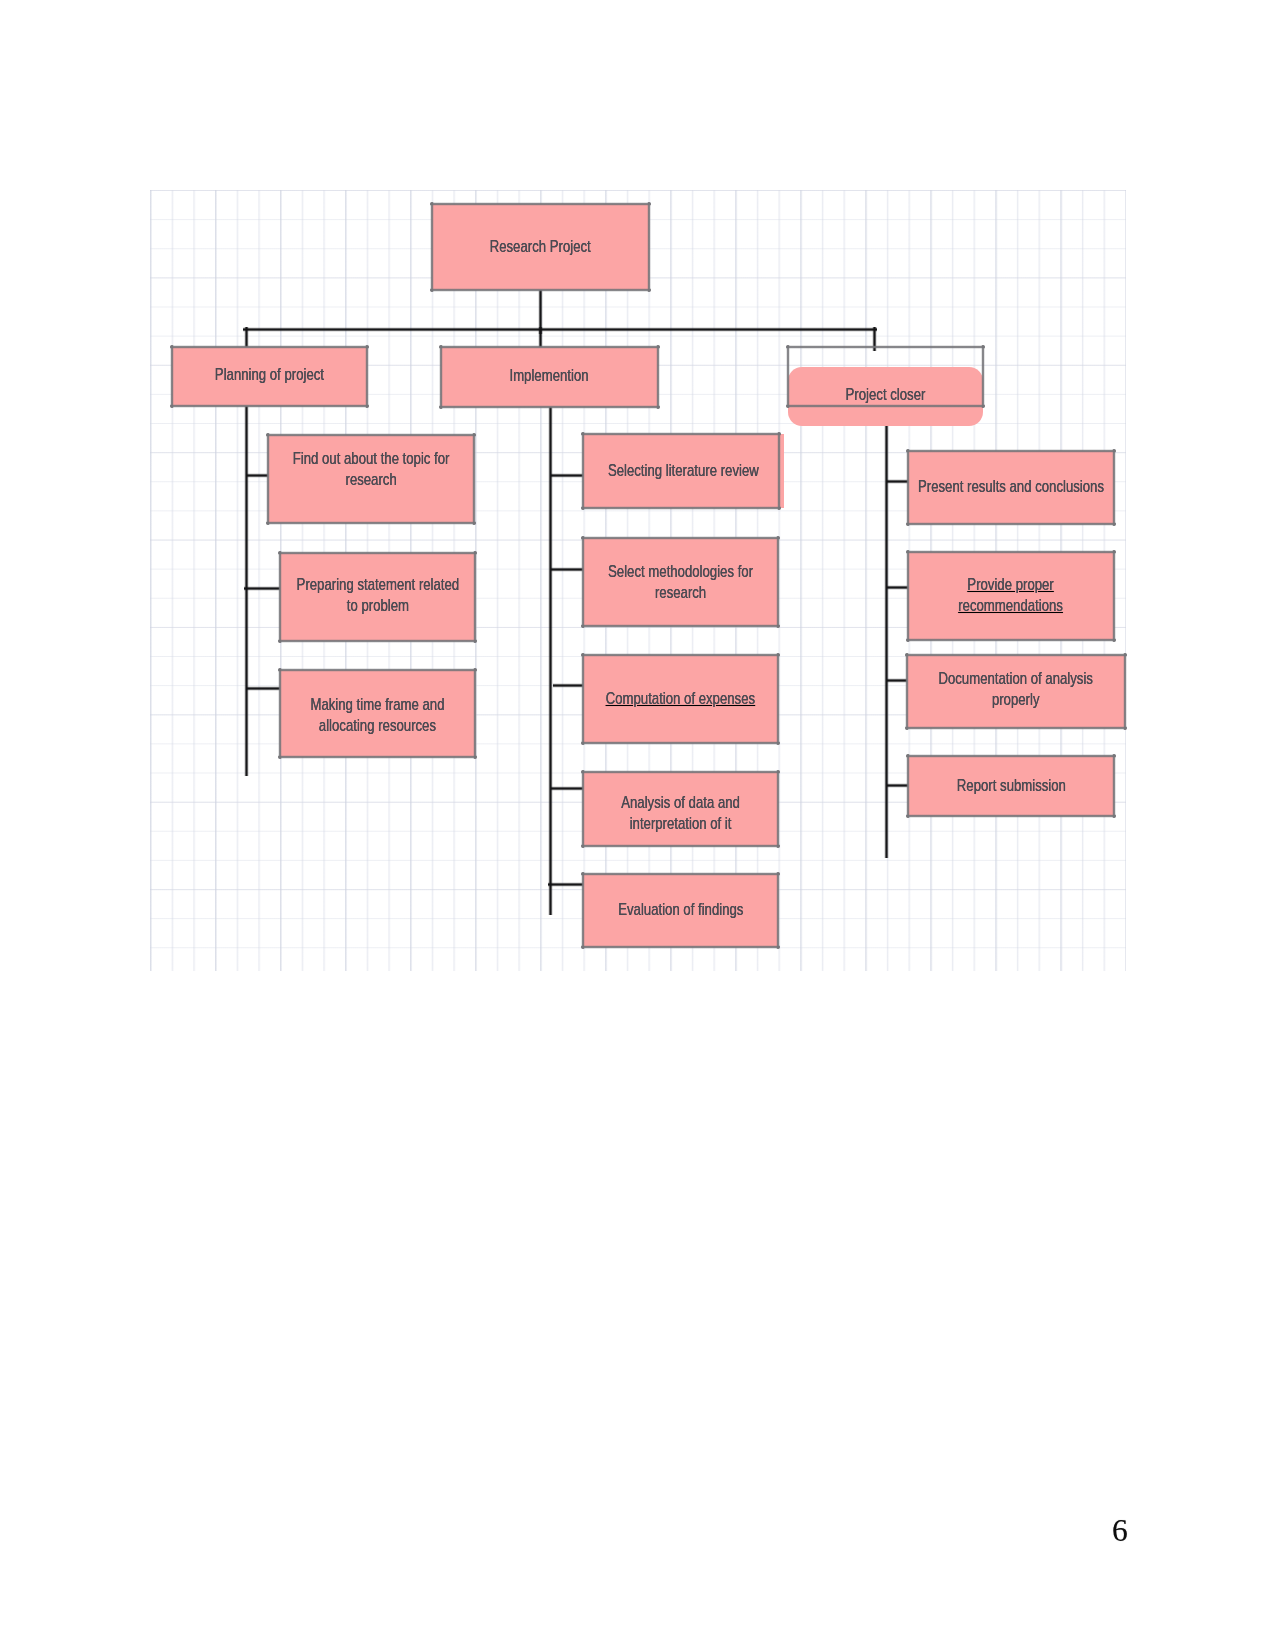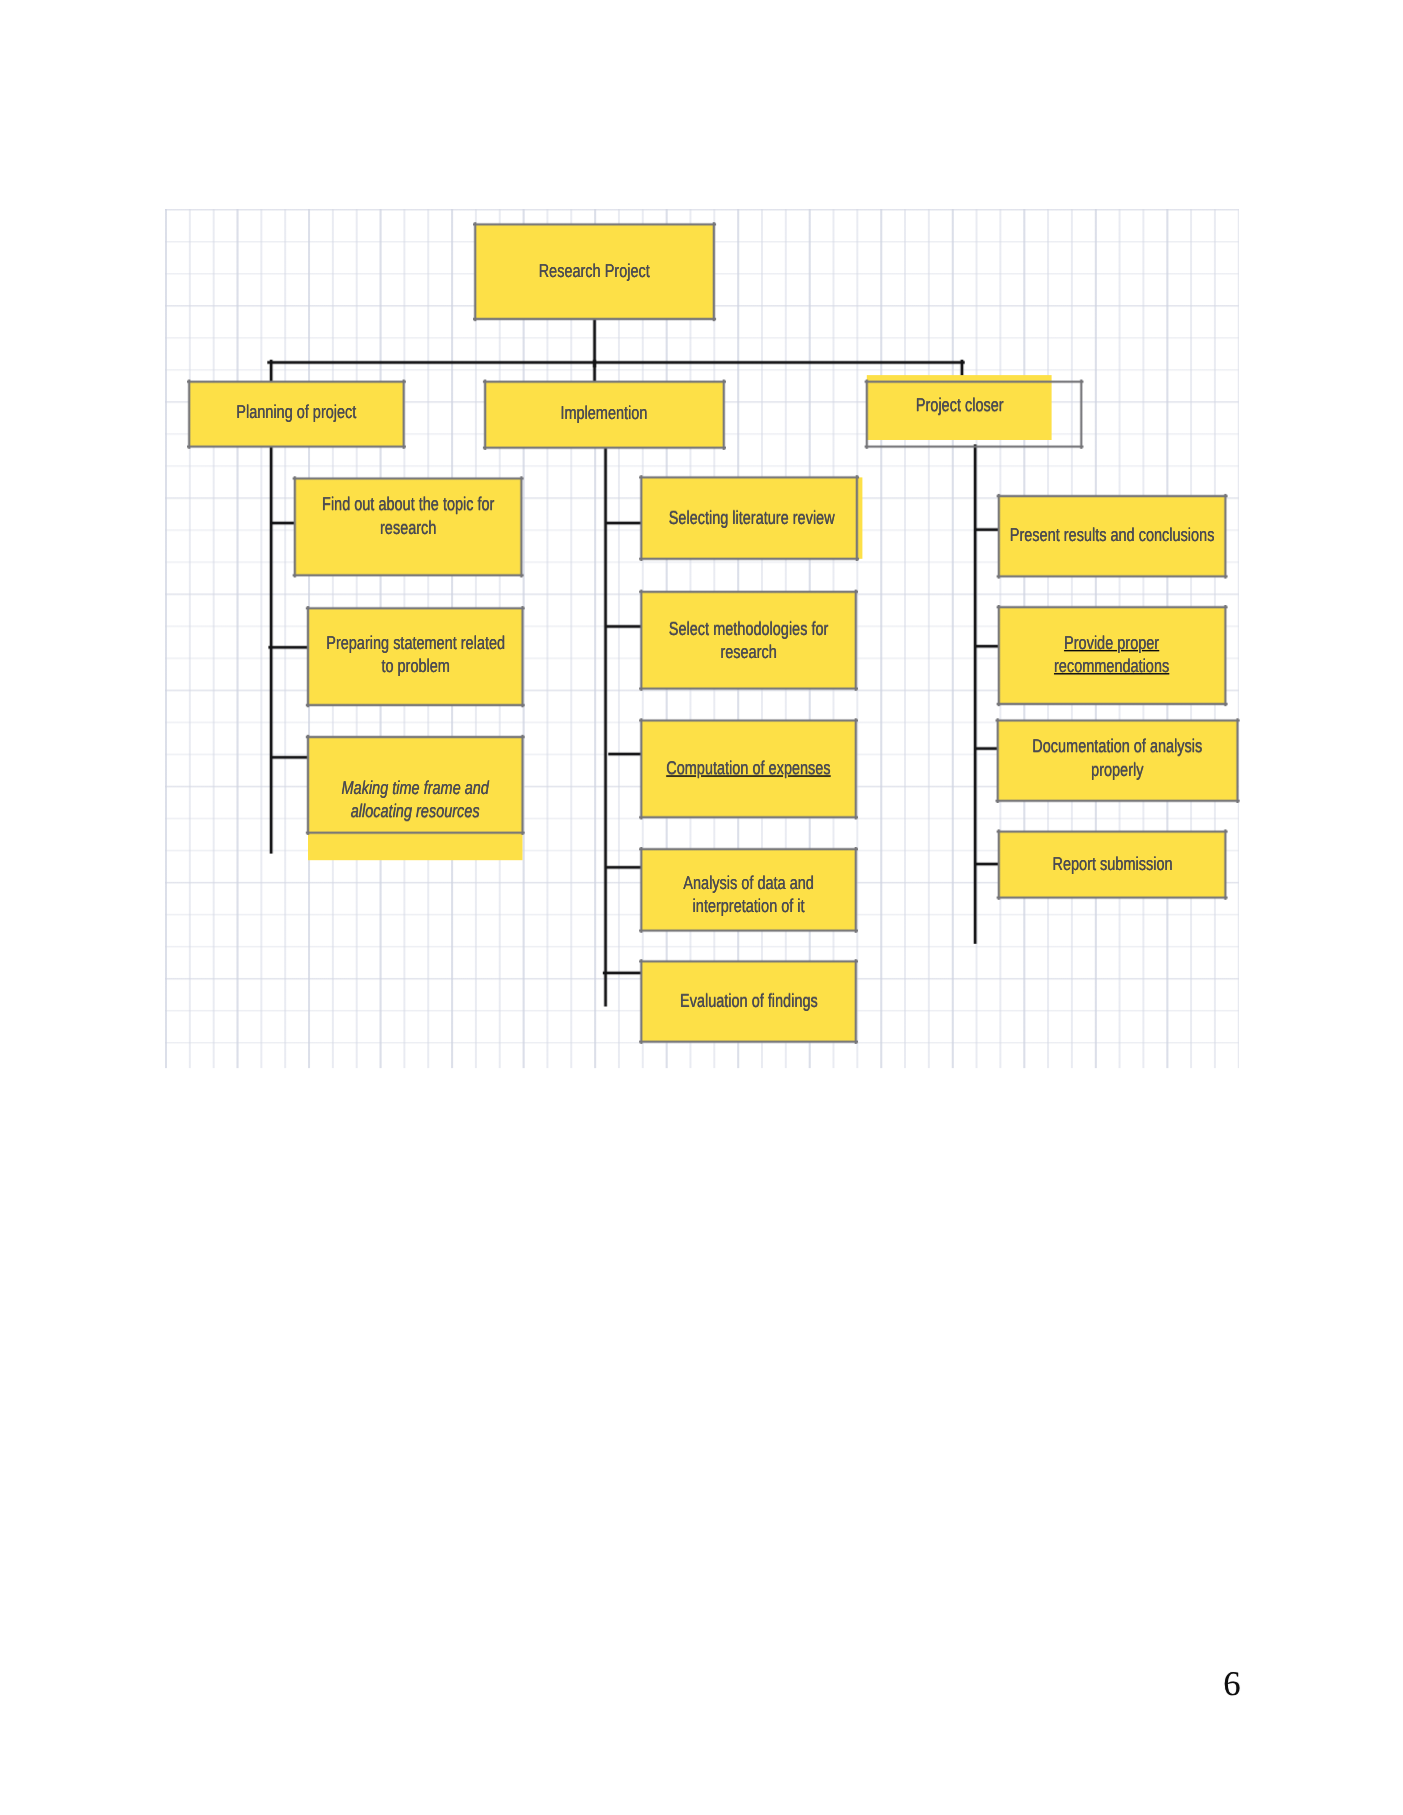--- a/index.html
+++ b/index.html
@@ -12,21 +12,21 @@
   #grid-minor{position:absolute;left:0;top:0;right:0;bottom:0;
     background-image:
       linear-gradient(to right,rgba(212,216,229,0.50) 1.45px,transparent 1.5px),
       linear-gradient(to bottom,rgba(219,222,232,0.50) 1.25px,transparent 1.4px);
     background-size:21.68px 29.14px;}
   #grid-major{position:absolute;left:0;top:0;right:0;bottom:0;
     background-image:
       linear-gradient(to right,rgba(204,209,223,0.46) 1.45px,transparent 1.5px),
       linear-gradient(to bottom,rgba(212,215,227,0.46) 1.25px,transparent 1.4px);
     background-size:65.04px 87.42px;}
-  .node{position:absolute;box-sizing:border-box;background:#fde047;
+  .node{position:absolute;box-sizing:border-box;background:#fca5a5;
         display:flex;align-items:center;justify-content:center;}
   .edge{position:absolute;}
   .edge.vt{width:4.2px;
     background:linear-gradient(to right,rgba(116,116,120,0) 0%,rgba(116,116,120,0.30) 20%,
       rgba(116,116,120,0.95) 40%,rgba(116,116,120,0.95) 60%,rgba(116,116,120,0.30) 80%,rgba(116,116,120,0) 100%);}
   .edge.hz{height:4.2px;
     background:linear-gradient(to bottom,rgba(116,116,120,0) 0%,rgba(116,116,120,0.30) 20%,
       rgba(116,116,120,0.95) 40%,rgba(116,116,120,0.95) 60%,rgba(116,116,120,0.30) 80%,rgba(116,116,120,0) 100%);}
   .node-label{text-align:center;}
   .tl{display:block;font-size:17px;line-height:21px;color:#4a4a52;
@@ -106,21 +106,21 @@
             <div class="node-label" style="position:relative;top:-2px;">
               <span class="tl">Implemention</span>
             </div>
           </div>
           <div class="edge hz" style="left:438.9px;top:344.9px;width:221.2px"></div>
           <div class="edge hz" style="left:438.9px;top:404.9px;width:221.2px"></div>
           <div class="edge vt" style="left:438.9px;top:344.9px;height:64.2px"></div>
           <div class="edge vt" style="left:655.9px;top:344.9px;height:64.2px"></div>
         </div>
     <div class="nodewrap">
-          <div class="node level2" style="left:788px;top:341px;width:168px;height:59px;">
+          <div class="node level2" style="left:788px;top:367px;width:195px;height:59px;border-radius:14px;">
             <div class="node-label" style="position:relative;top:-2px;">
               <span class="tl">Project closer</span>
             </div>
           </div>
           <div class="edge hz" style="left:785.9px;top:344.9px;width:199.2px"></div>
           <div class="edge hz" style="left:785.9px;top:403.9px;width:199.2px"></div>
           <div class="edge vt" style="left:785.9px;top:344.9px;height:63.2px"></div>
           <div class="edge vt" style="left:980.9px;top:344.9px;height:63.2px"></div>
         </div>
     <div class="nodewrap">
@@ -141,21 +141,21 @@
               <span class="tl">Preparing statement related</span>
               <span class="tl">to problem</span>
             </div>
           </div>
           <div class="edge hz" style="left:277.9px;top:550.9px;width:199.2px"></div>
           <div class="edge hz" style="left:277.9px;top:638.9px;width:199.2px"></div>
           <div class="edge vt" style="left:277.9px;top:550.9px;height:92.2px"></div>
           <div class="edge vt" style="left:472.9px;top:550.9px;height:92.2px"></div>
         </div>
     <div class="nodewrap">
-          <div class="node level3" style="left:280px;top:670px;width:195px;height:112px;font-style:italic;">
+          <div class="node level3" style="left:280px;top:670px;width:195px;height:87px;">
             <div class="node-label" style="position:relative;top:1px;">
               <span class="tl">Making time frame and</span>
               <span class="tl">allocating resources</span>
             </div>
           </div>
           <div class="edge hz" style="left:277.9px;top:667.9px;width:199.2px"></div>
           <div class="edge hz" style="left:277.9px;top:754.9px;width:199.2px"></div>
           <div class="edge vt" style="left:277.9px;top:667.9px;height:91.2px"></div>
           <div class="edge vt" style="left:472.9px;top:667.9px;height:91.2px"></div>
         </div>

